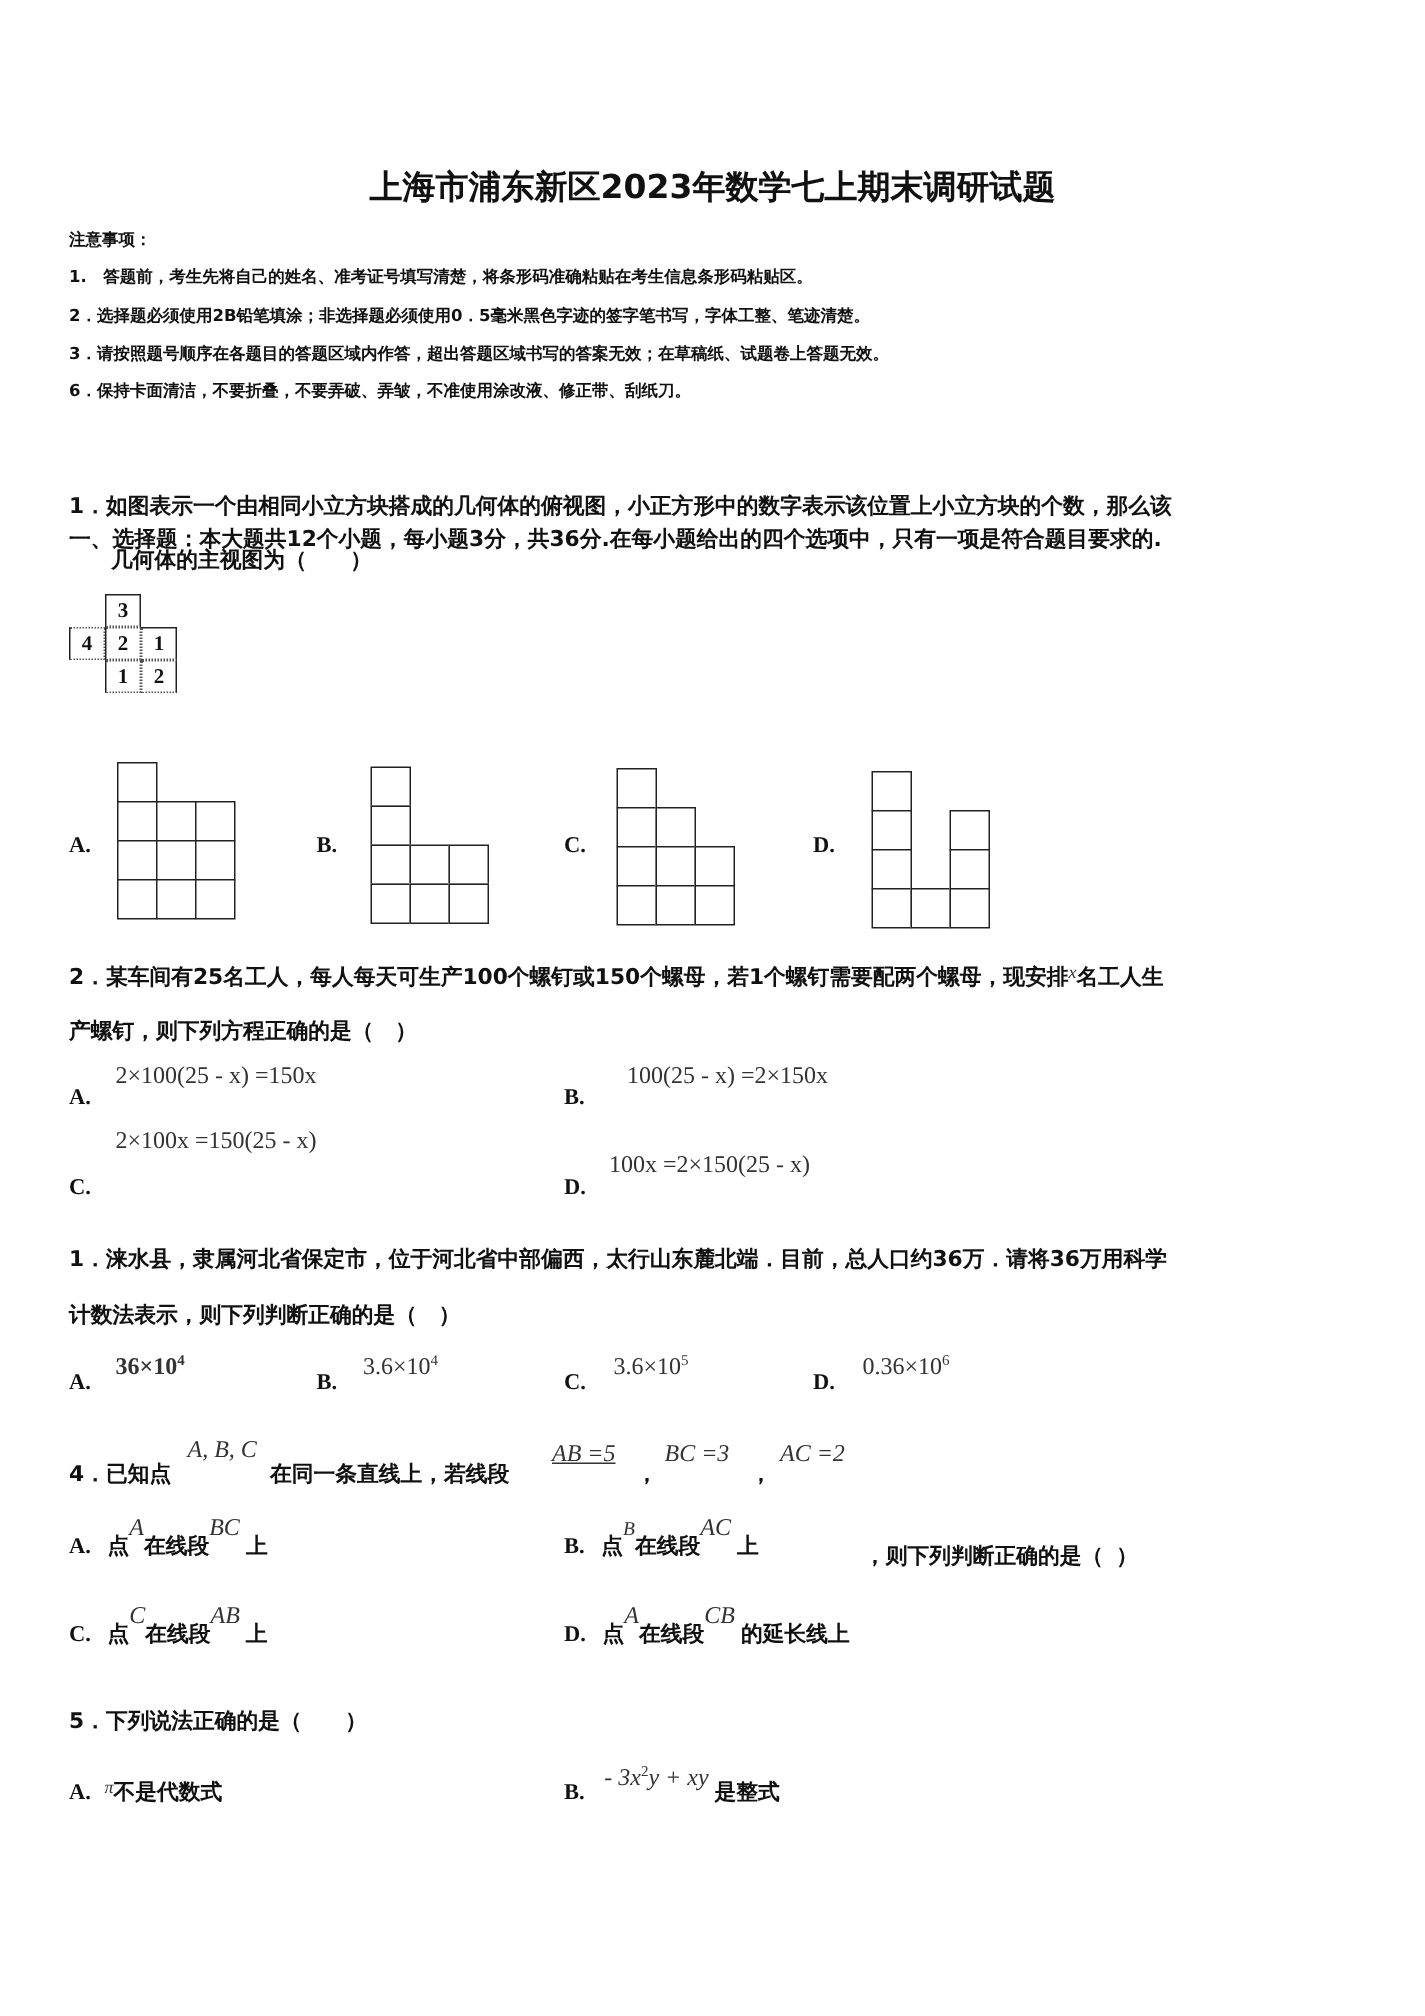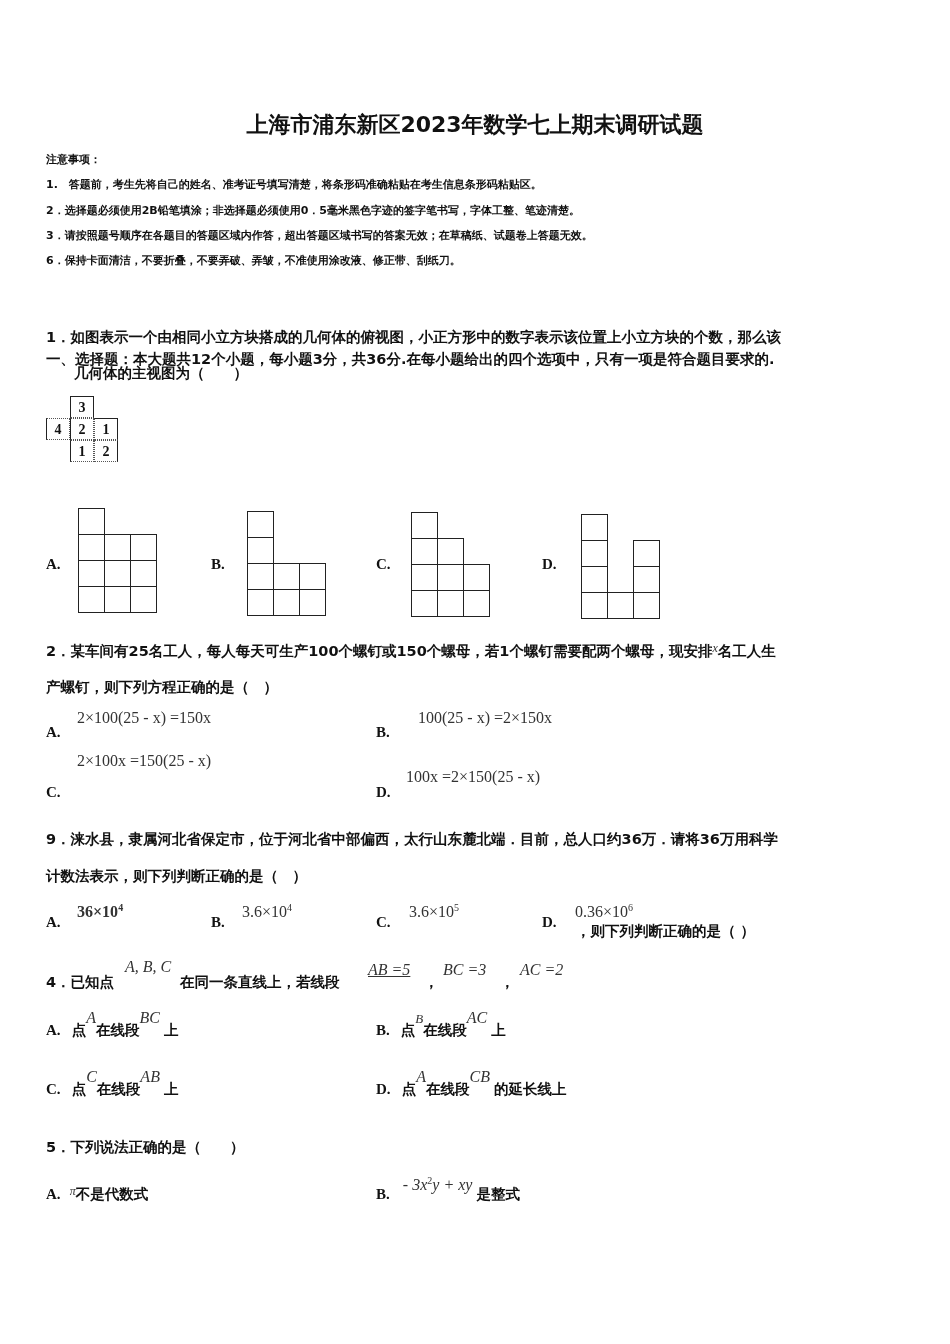--- a/index.html
+++ b/index.html
@@ -108,41 +108,41 @@
 
 <div class="abs opt-letter" style="left:46px; top:724px;">A.</div>
 <div class="abs math" style="left:77px; top:709px;">2×100(25 - x) =150x</div>
 <div class="abs opt-letter" style="left:376px; top:724px;">B.</div>
 <div class="abs math" style="left:418px; top:709px;">100(25 - x) =2×150x</div>
 <div class="abs opt-letter" style="left:46px; top:784px;">C.</div>
 <div class="abs math" style="left:77px; top:728px;margin-top:24px;">2×100x =150(25 - x)</div>
 <div class="abs opt-letter" style="left:376px; top:784px;">D.</div>
 <div class="abs math" style="left:406px; top:768px;">100x =2×150(25 - x)</div>
 
-<div class="abs q" style="top:830px;">9．涞水县，隶属河北省保定市，位于河北省中部偏西，太行山东麓北端．目前，总人口约36万．请将36万用科学</div>
+<div class="abs q" style="top:830px;">1．涞水县，隶属河北省保定市，位于河北省中部偏西，太行山东麓北端．目前，总人口约36万．请将36万用科学</div>
 <div class="abs q" style="top:867px;">计数法表示，则下列判断正确的是（　）</div>
 
 <div class="abs opt-letter" style="left:46px; top:914px;">A.</div>
 <div class="abs math" style="left:77px; top:902px;font-weight:bold;"><span>36×10</span><span class="sup">4</span></div>
 <div class="abs opt-letter" style="left:211px; top:914px;">B.</div>
 <div class="abs math" style="left:242px; top:902px;"><span>3.6×10</span><span class="sup">4</span></div>
 <div class="abs opt-letter" style="left:376px; top:914px;">C.</div>
 <div class="abs math" style="left:409px; top:902px;"><span>3.6×10</span><span class="sup">5</span></div>
 <div class="abs opt-letter" style="left:542px; top:914px;">D.</div>
 <div class="abs math" style="left:575px; top:902px;"><span>0.36×10</span><span class="sup">6</span></div>
 
 <div class="abs q" style="top:973px;">4．已知点</div>
 <div class="abs math mathi" style="left:125px; top:958px;">A, B, C</div>
 <div class="abs q" style="left:180px; top:973px;">在同一条直线上，若线段</div>
 <div class="abs math mathi" style="left:368px; top:961px;text-decoration:underline;">AB =5</div>
 <div class="abs q" style="left:424px; top:973px;">，</div>
 <div class="abs math mathi" style="left:443px; top:961px;">BC =3</div>
 <div class="abs q" style="left:500px; top:973px;">，</div>
 <div class="abs math mathi" style="left:520px; top:961px;">AC =2</div>
-<div class="abs q" style="left:576px; top:922px;">，则下列判断正确的是（ ）</div>
+<div class="abs q" style="left:576px; top:1028px;font-family:Liberation Mono, monospace;">，则下列判断正确的是（ ）</div>
 
 <div class="abs" style="left:46px; top:1020px;">
   <span class="opt-letter">A.</span>
   <span class="cjk" style="margin-left:6px;">点</span><span class="math mathi" style="position:relative; top:-12px;">A</span><span class="cjk">在线段</span><span class="math mathi" style="position:relative; top:-12px;">BC</span><span class="cjk" style="margin-left:4px;">上</span>
 </div>
 <div class="abs" style="left:376px; top:1020px;">
   <span class="opt-letter">B.</span>
   <span class="cjk" style="margin-left:6px;">点</span><span class="math mathi" style="position:relative; top:-12px; font-size:13px;">B</span><span class="cjk">在线段</span><span class="math mathi" style="position:relative; top:-12px;">AC</span><span class="cjk" style="margin-left:4px;">上</span>
 </div>
 <div class="abs" style="left:46px; top:1079px;">

